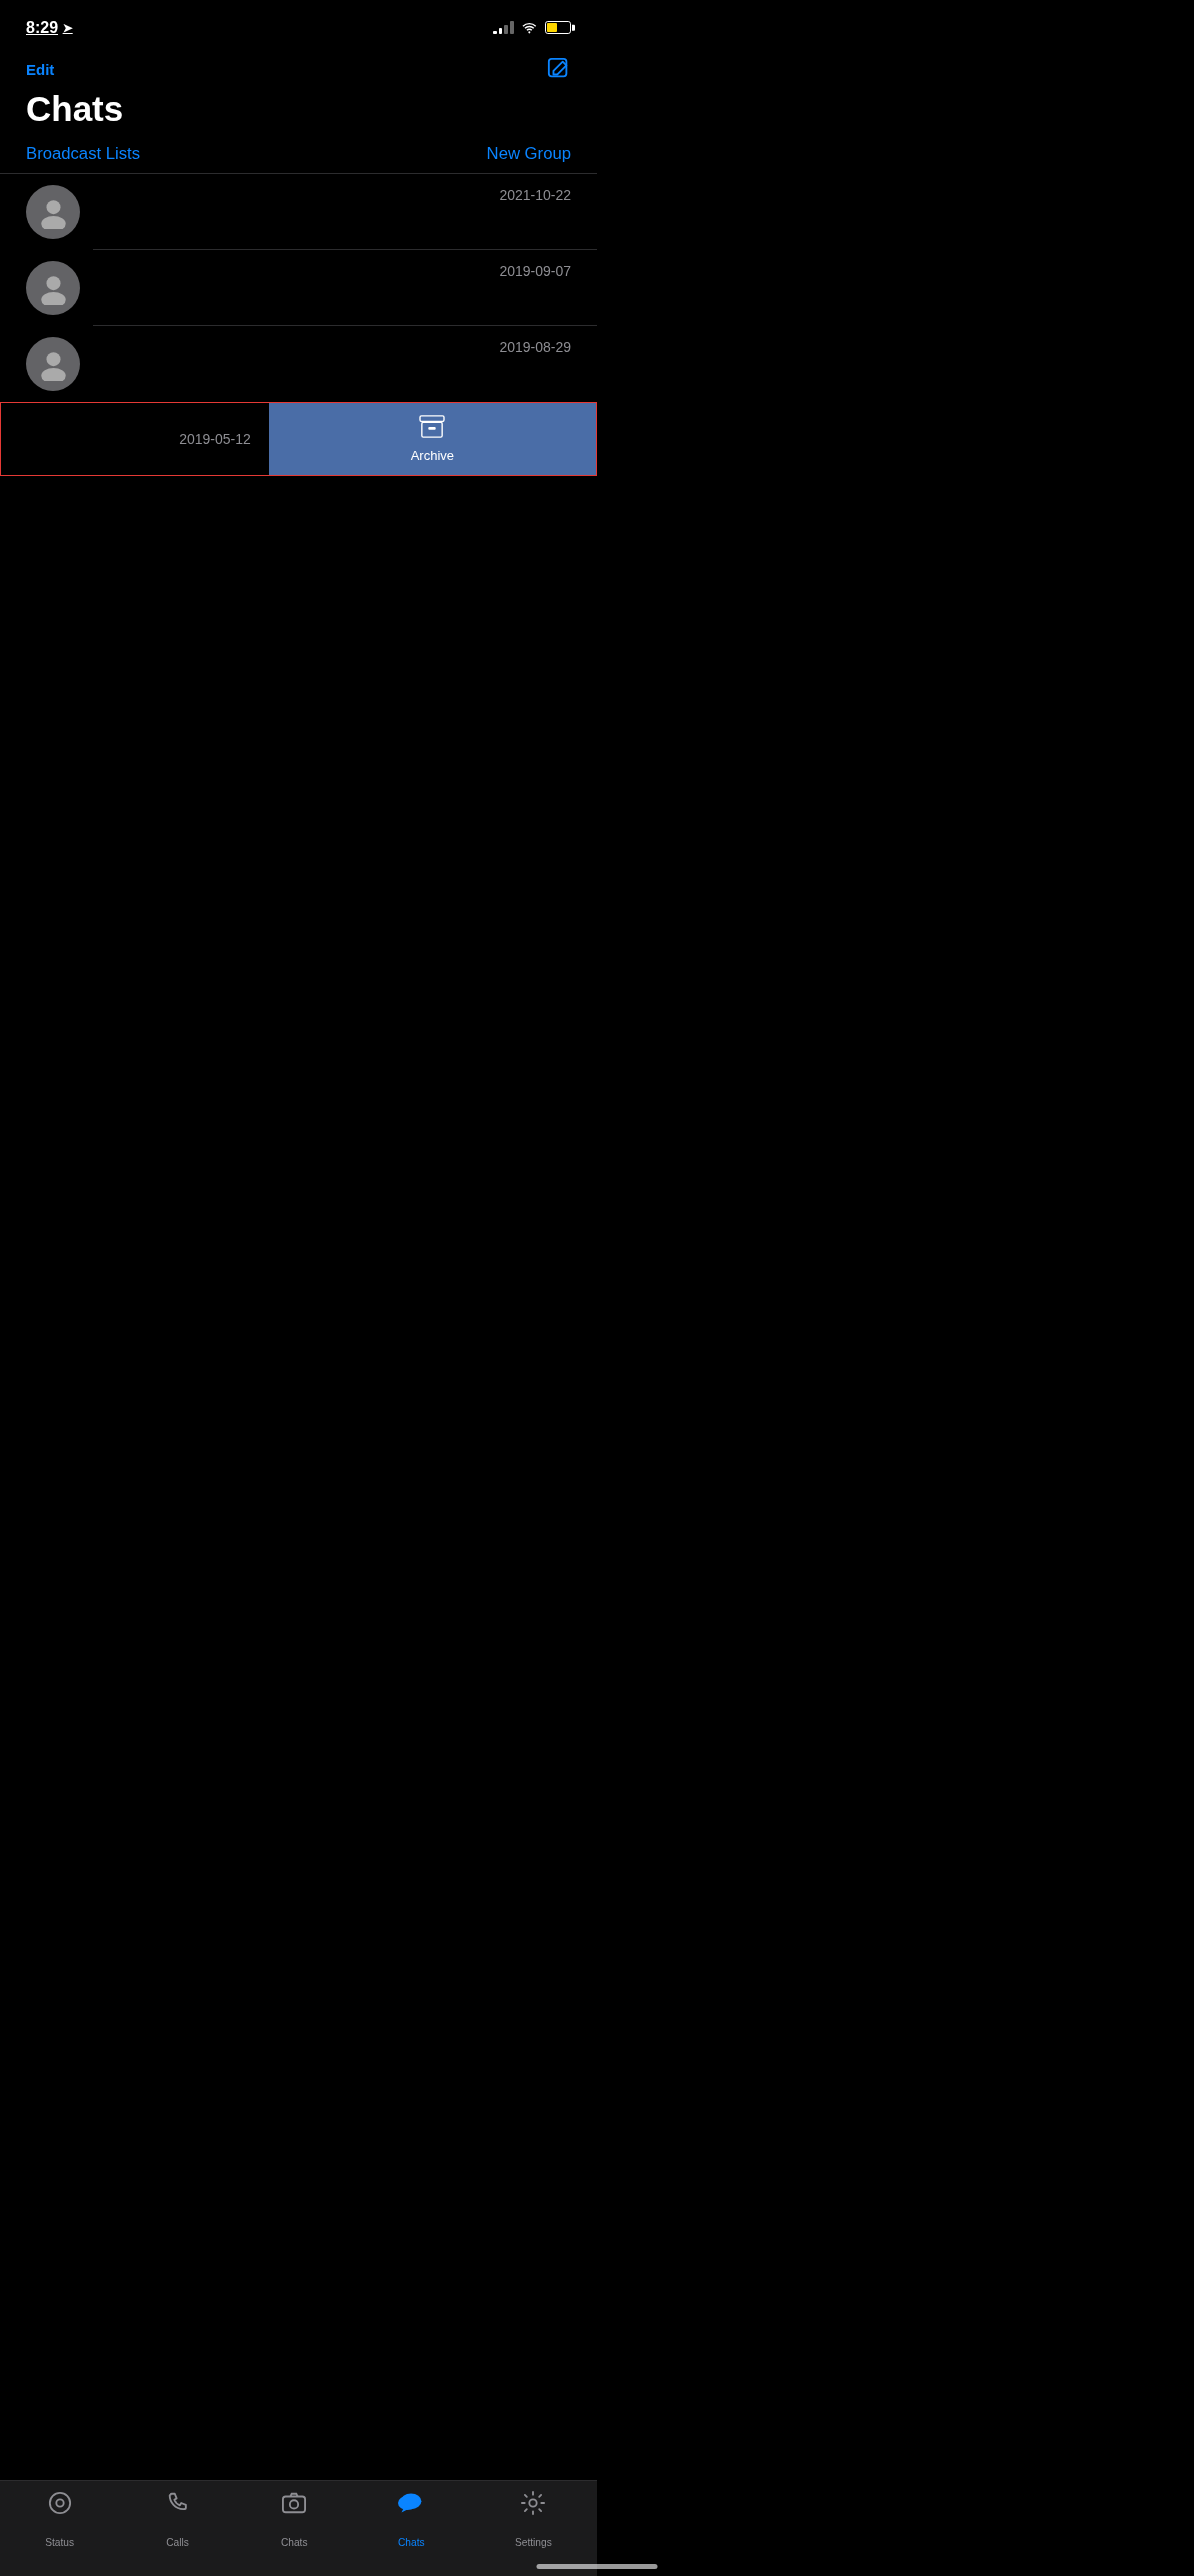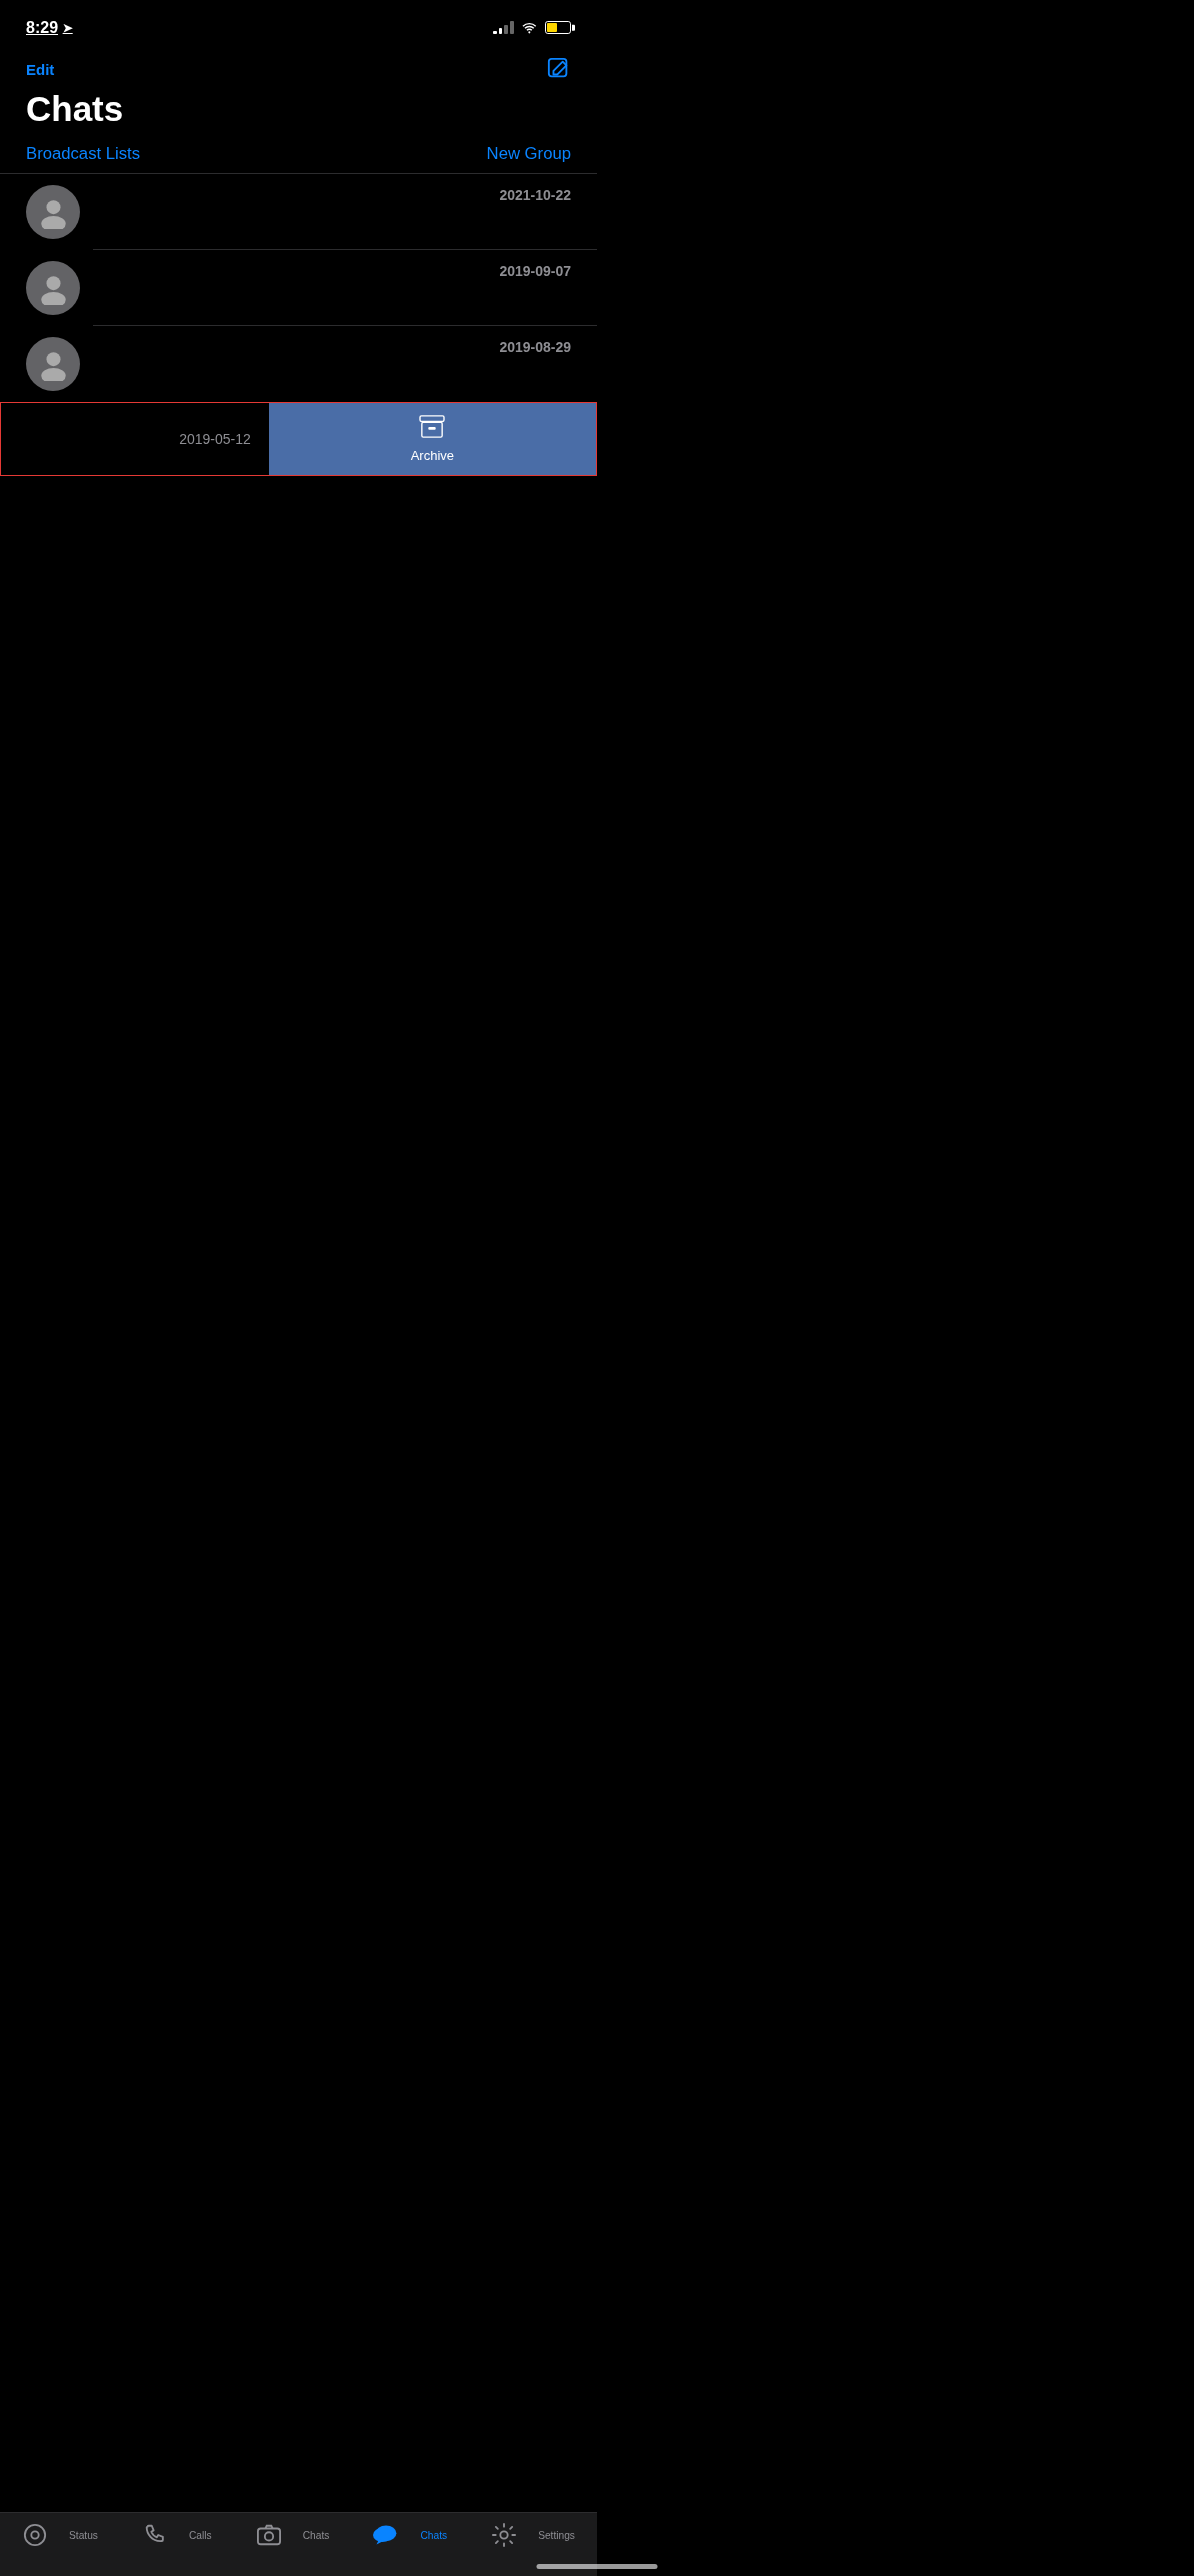--- a/index.html
+++ b/index.html
@@ -152,21 +152,20 @@
     .chat-list {
       padding: 0;
     }
 
     .chat-item {
       display: flex;
       align-items: center;
       padding: 11px 26px;
       position: relative;
       min-height: 74px;
-      font-weight: bold;
     }
 
     .chat-item-inner {
       display: flex;
       align-items: center;
       width: 100%;
     }
 
     .chat-item::after {
       content: '';
@@ -270,20 +269,21 @@
       background: rgba(28, 28, 30, 0.95);
       border-top: 0.9px solid #2C2C2E;
       display: flex;
       justify-content: space-around;
       align-items: center;
       padding: 9.3px 0 28px 0;
     }
 
     .nav-item {
       display: flex;
+      flex-direction: column;
       align-items: center;
       gap: 21px;
       cursor: pointer;
     }
 
     .nav-item .nav-label {
       font-size: 10.2px;
       color: #8E8E93;
     }
 

